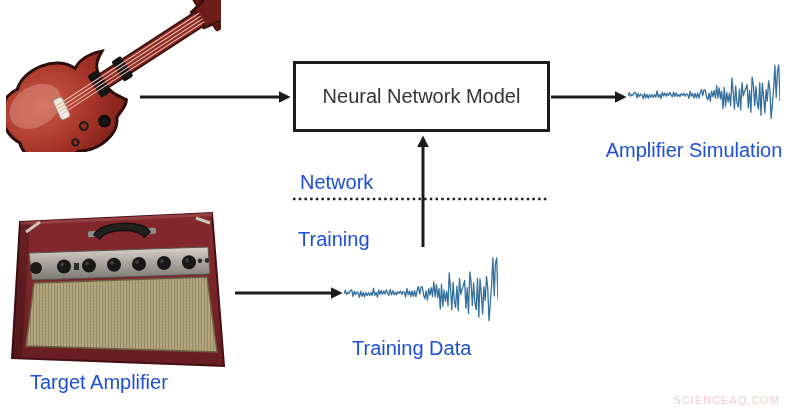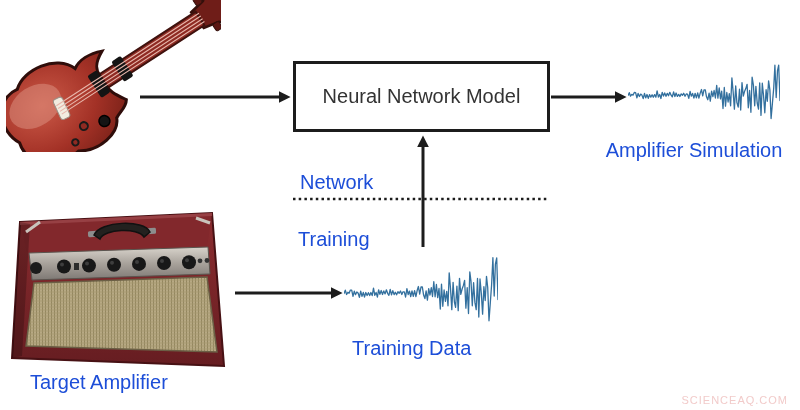--- a/index.html
+++ b/index.html
@@ -12,21 +12,21 @@
   .model-box{
     left:293px;top:61px;width:257px;height:71px;box-sizing:border-box;
     border:3px solid #1c1c1c;display:flex;align-items:center;justify-content:center;
     font-size:20px;color:#333;background:#fff;
   }
   .runtime-label{left:300px;top:171px;}
   .training-label{left:298px;top:204px;margin-top:24px;}
   .sim-label{left:599px;top:139px;width:190px;text-align:center;}
   .training-data-label{left:352px;top:337px;width:140px;text-align:left;}
   .target-amp-label{left:30px;top:371px;width:180px;}
-  .watermark{right:4px;bottom:4px;font-size:11px;letter-spacing:1px;color:#f2cbca;}
+  .watermark{right:12px;bottom:4px;font-size:11px;letter-spacing:1px;color:#f2cbca;}
   svg{display:block;}
 </style>
 </head>
 <body>
 
 <div class="canvas">
 
   <svg class="abs" style="left:0;top:0;width:800px;height:410px" viewBox="0 0 800 410">
     <defs>
       <marker id="arrowhead" viewBox="0 0 10 10" refX="2" refY="5" markerWidth="4" markerHeight="4" orient="auto-start-reverse">

